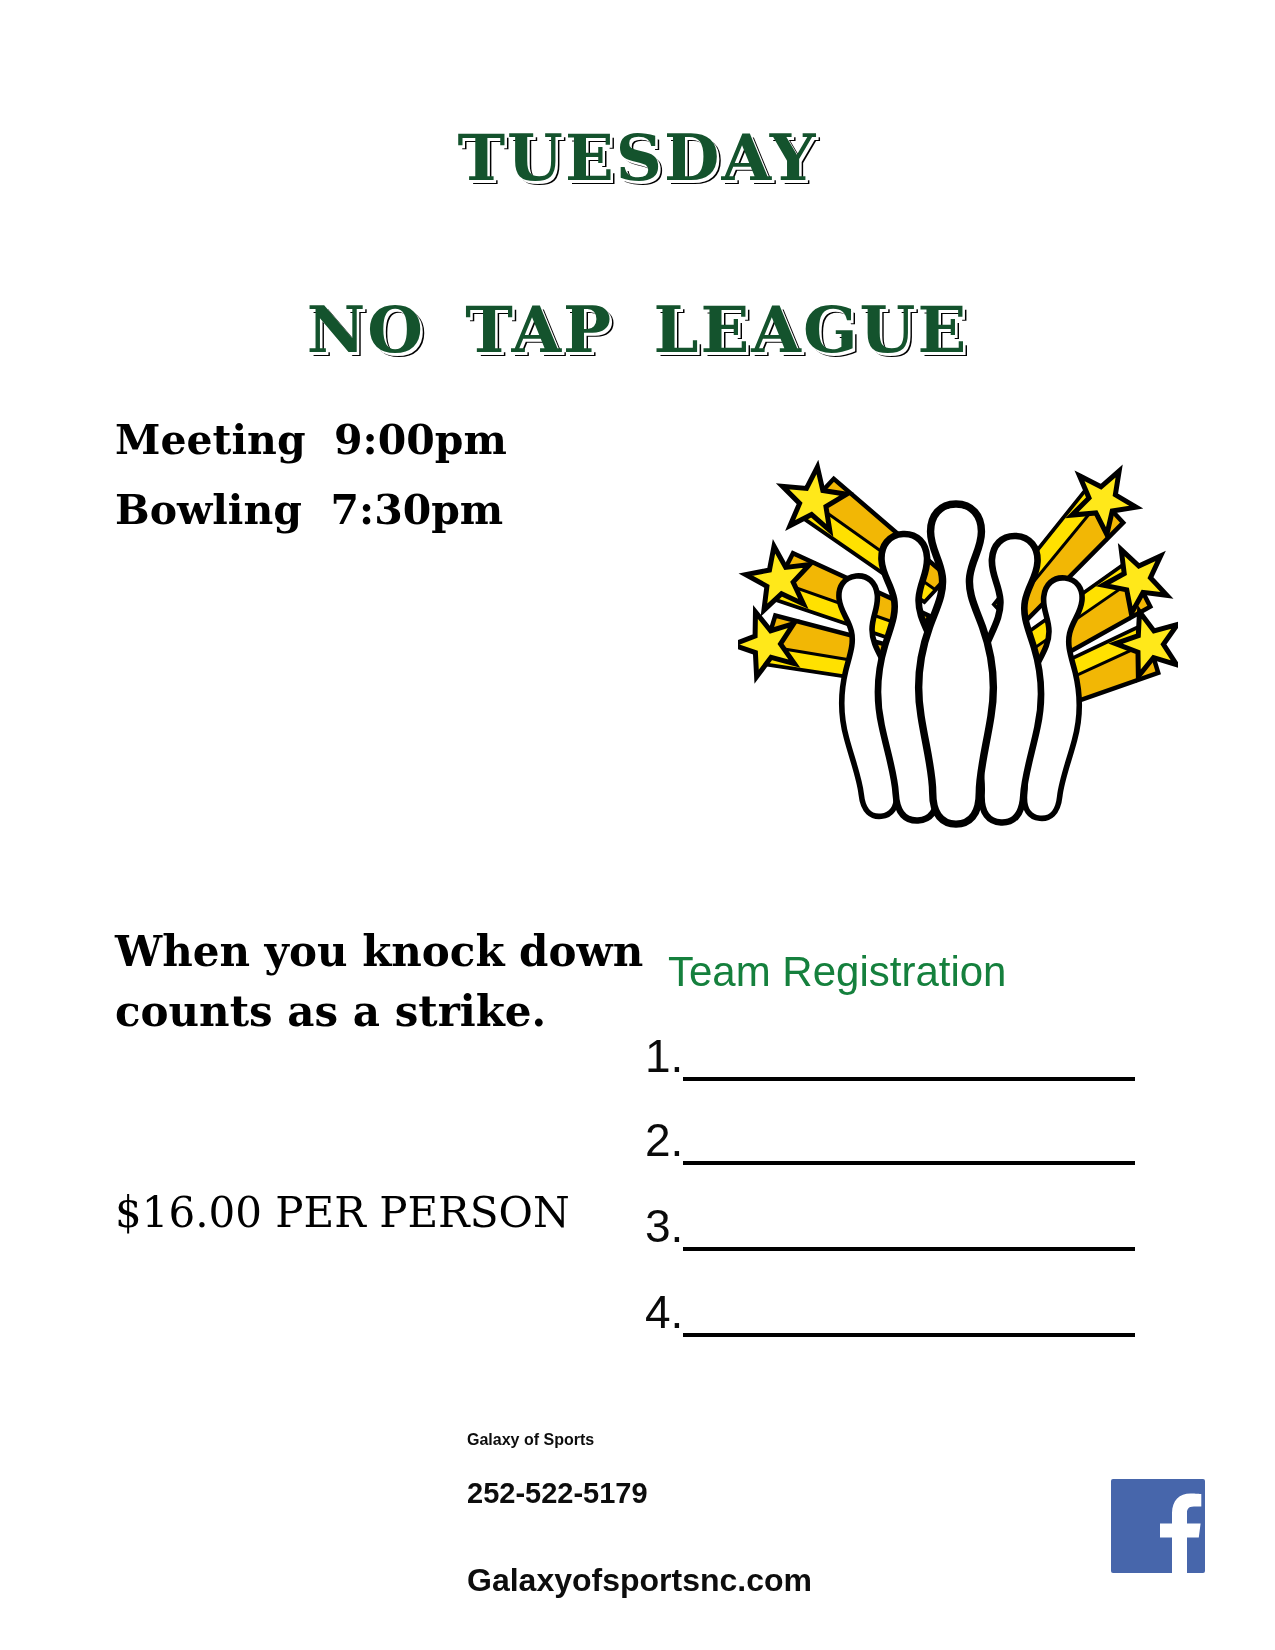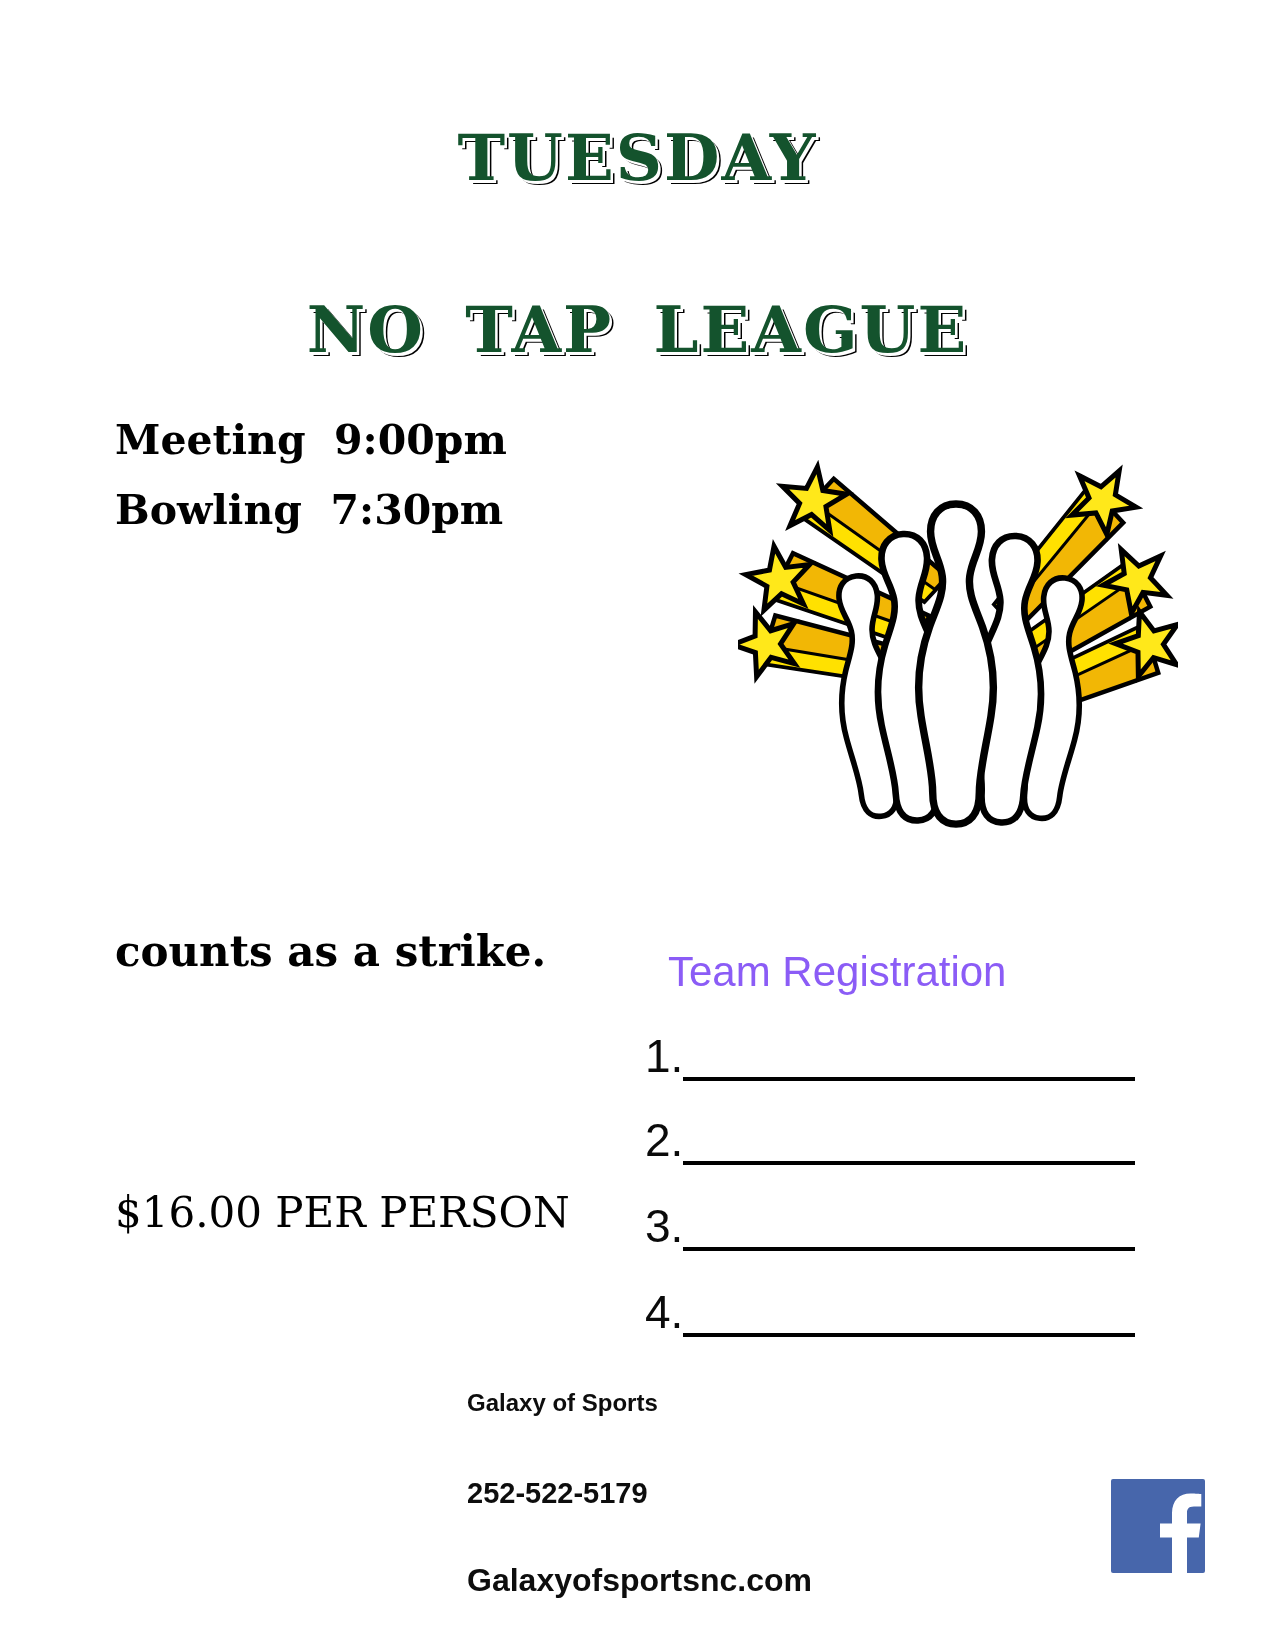--- a/index.html
+++ b/index.html
@@ -35,21 +35,21 @@
   .team-block{position:absolute;left:115px;top:712px;}
   .team-size{font-size:41px;font-weight:bold;line-height:46px;white-space:pre-wrap;}
   .team-mixed{font-size:41px;font-weight:bold;line-height:46px;margin-top:26px;padding-left:130px;}
   .rule-block{position:absolute;left:115px;top:922px;width:540px;}
   .rule-block .line{font-size:42px;font-weight:bold;line-height:60px;}
   .price{position:absolute;left:115px;top:1188px;font-size:42px;font-weight:normal;}
   
   .reg-heading{
     position:absolute;left:668px;top:948px;
     font-family:"Liberation Sans", sans-serif;
-    font-size:42px;color:#8b5cf6;
+    font-size:42px;color:#15803d;
   }
   .reg-row{
     position:absolute;left:645px;width:490px;height:54px;
     display:flex;align-items:flex-end;
     font-family:"Liberation Sans", sans-serif;
   }
   .reg-row .num{font-size:46px;line-height:50px;color:#0a0a0a;}
   .reg-row .blank{
     flex:1 1 auto;height:50px;
     border-bottom:4px solid #000;
@@ -57,21 +57,21 @@
   .reg-row-1{top:1027px;}
   .reg-row-2{top:1111px;}
   .reg-row-3{top:1197px;}
   .reg-row-4{top:1283px;}
   
   .footer-line{
     position:absolute;left:467px;
     font-family:"Liberation Sans", sans-serif;
     font-weight:bold;color:#0d0d0d;white-space:nowrap;
   }
-  .f-biz{top:1389px;font-size:24px;}
+  .f-biz{top:1431px;font-size:16px;}
   .f-phone{top:1477px;font-size:29px;}
   .f-web{top:1562px;font-size:32px;}
   .fb{
     position:absolute;left:1111px;top:1479px;width:94px;height:94px;
     border-radius:2px;overflow:hidden;
   }
   
   .clipart{position:absolute;left:738px;top:448px;width:440px;height:382px;}
 </style>
 </head>
@@ -130,20 +130,21 @@
       </g>
 
     <use href="#pin" transform="translate(118,128) rotate(-6) scale(0.8)"></use>
     <use href="#pin" transform="translate(327,130) rotate(6) scale(0.8)"></use>
     <use href="#pin" transform="translate(165,86) rotate(-3) scale(0.95)"></use>
     <use href="#pin" transform="translate(278,88) rotate(3) scale(0.95)"></use>
     <use href="#pin" transform="translate(218,56) scale(1.06)"></use>
   </svg>
 
   <div class="rule-block">
+    <div class="line">When you knock down</div>
     <div class="line">counts as a strike.</div>
   </div>
 
   <div class="price">$16.00 PER PERSON</div>
 
   <div class="reg-heading">Team Registration</div>
 
   <div class="reg-row reg-row-1">
     <span class="num">1.</span>
     <span class="blank"></span>

